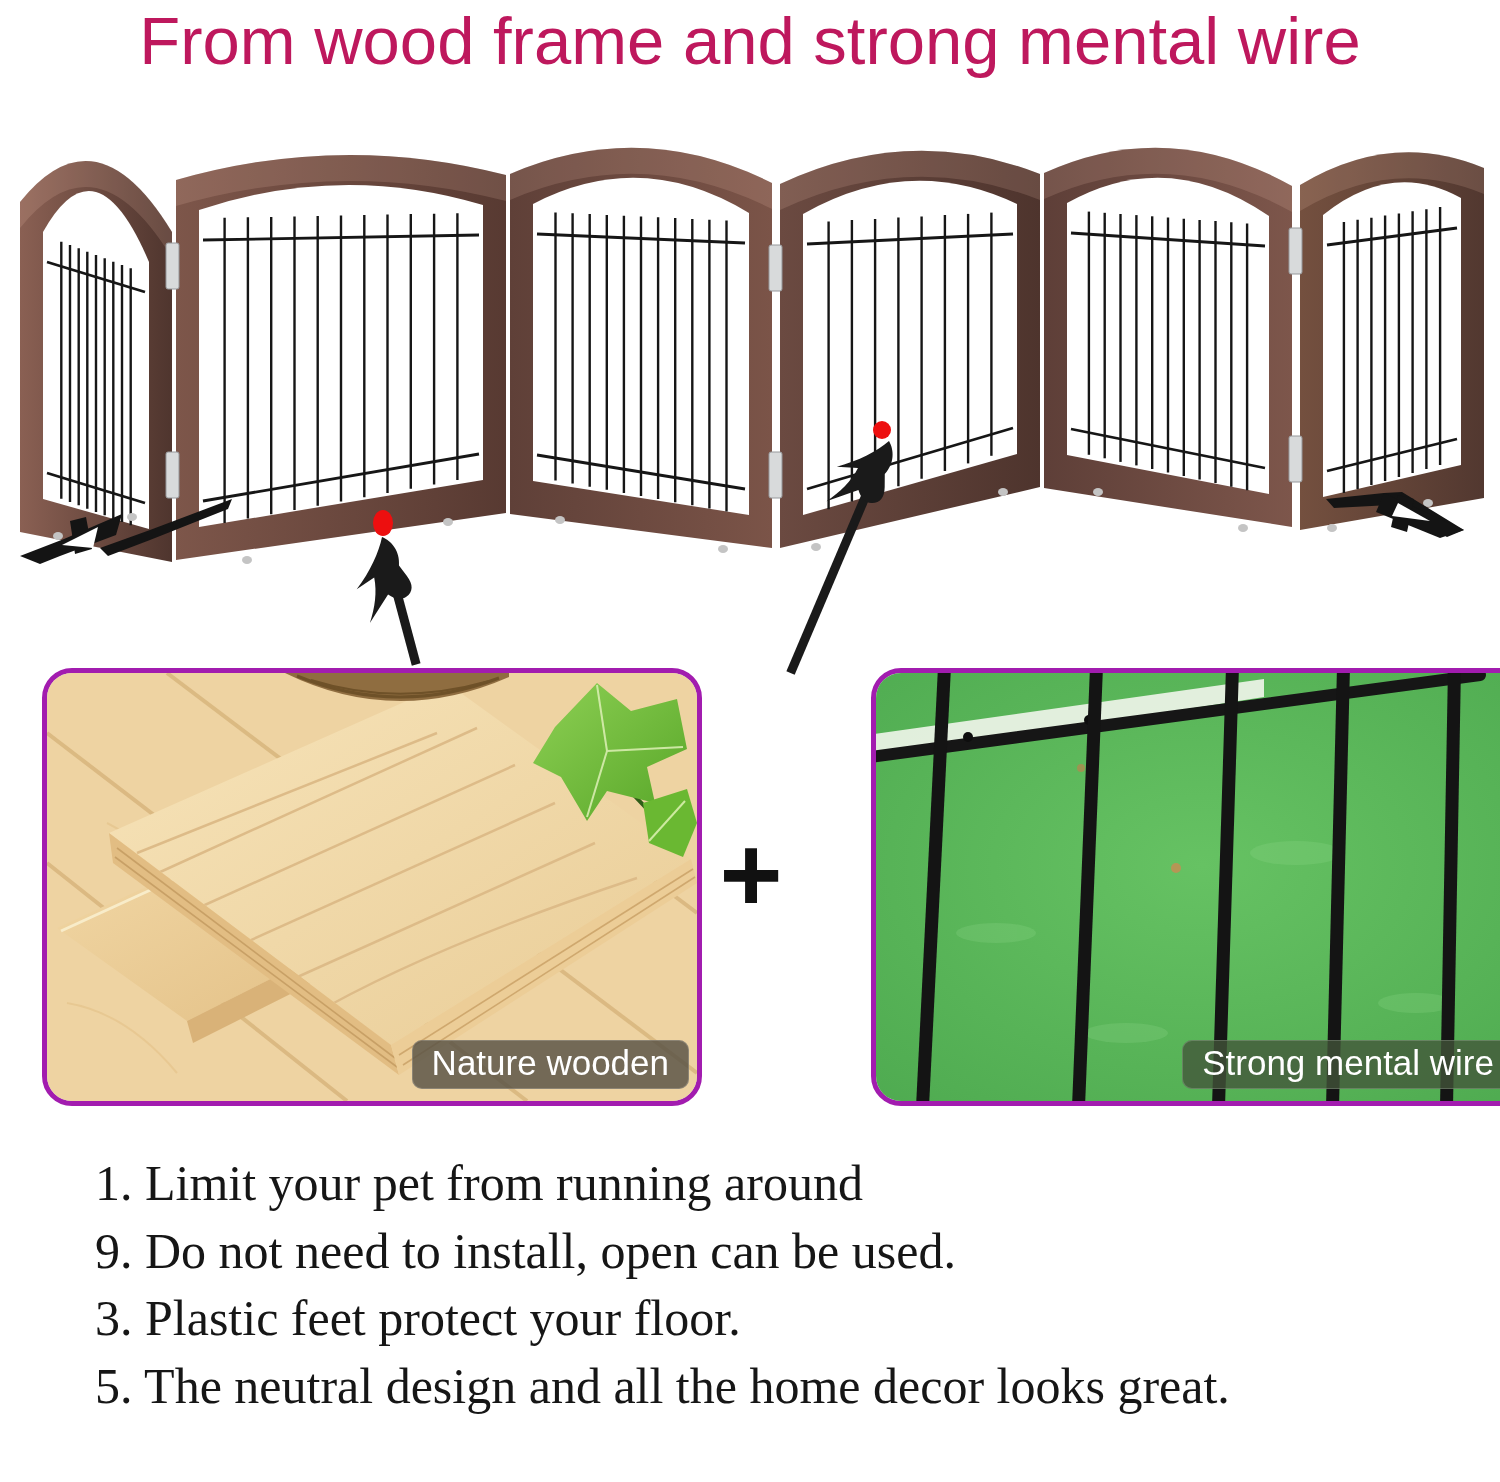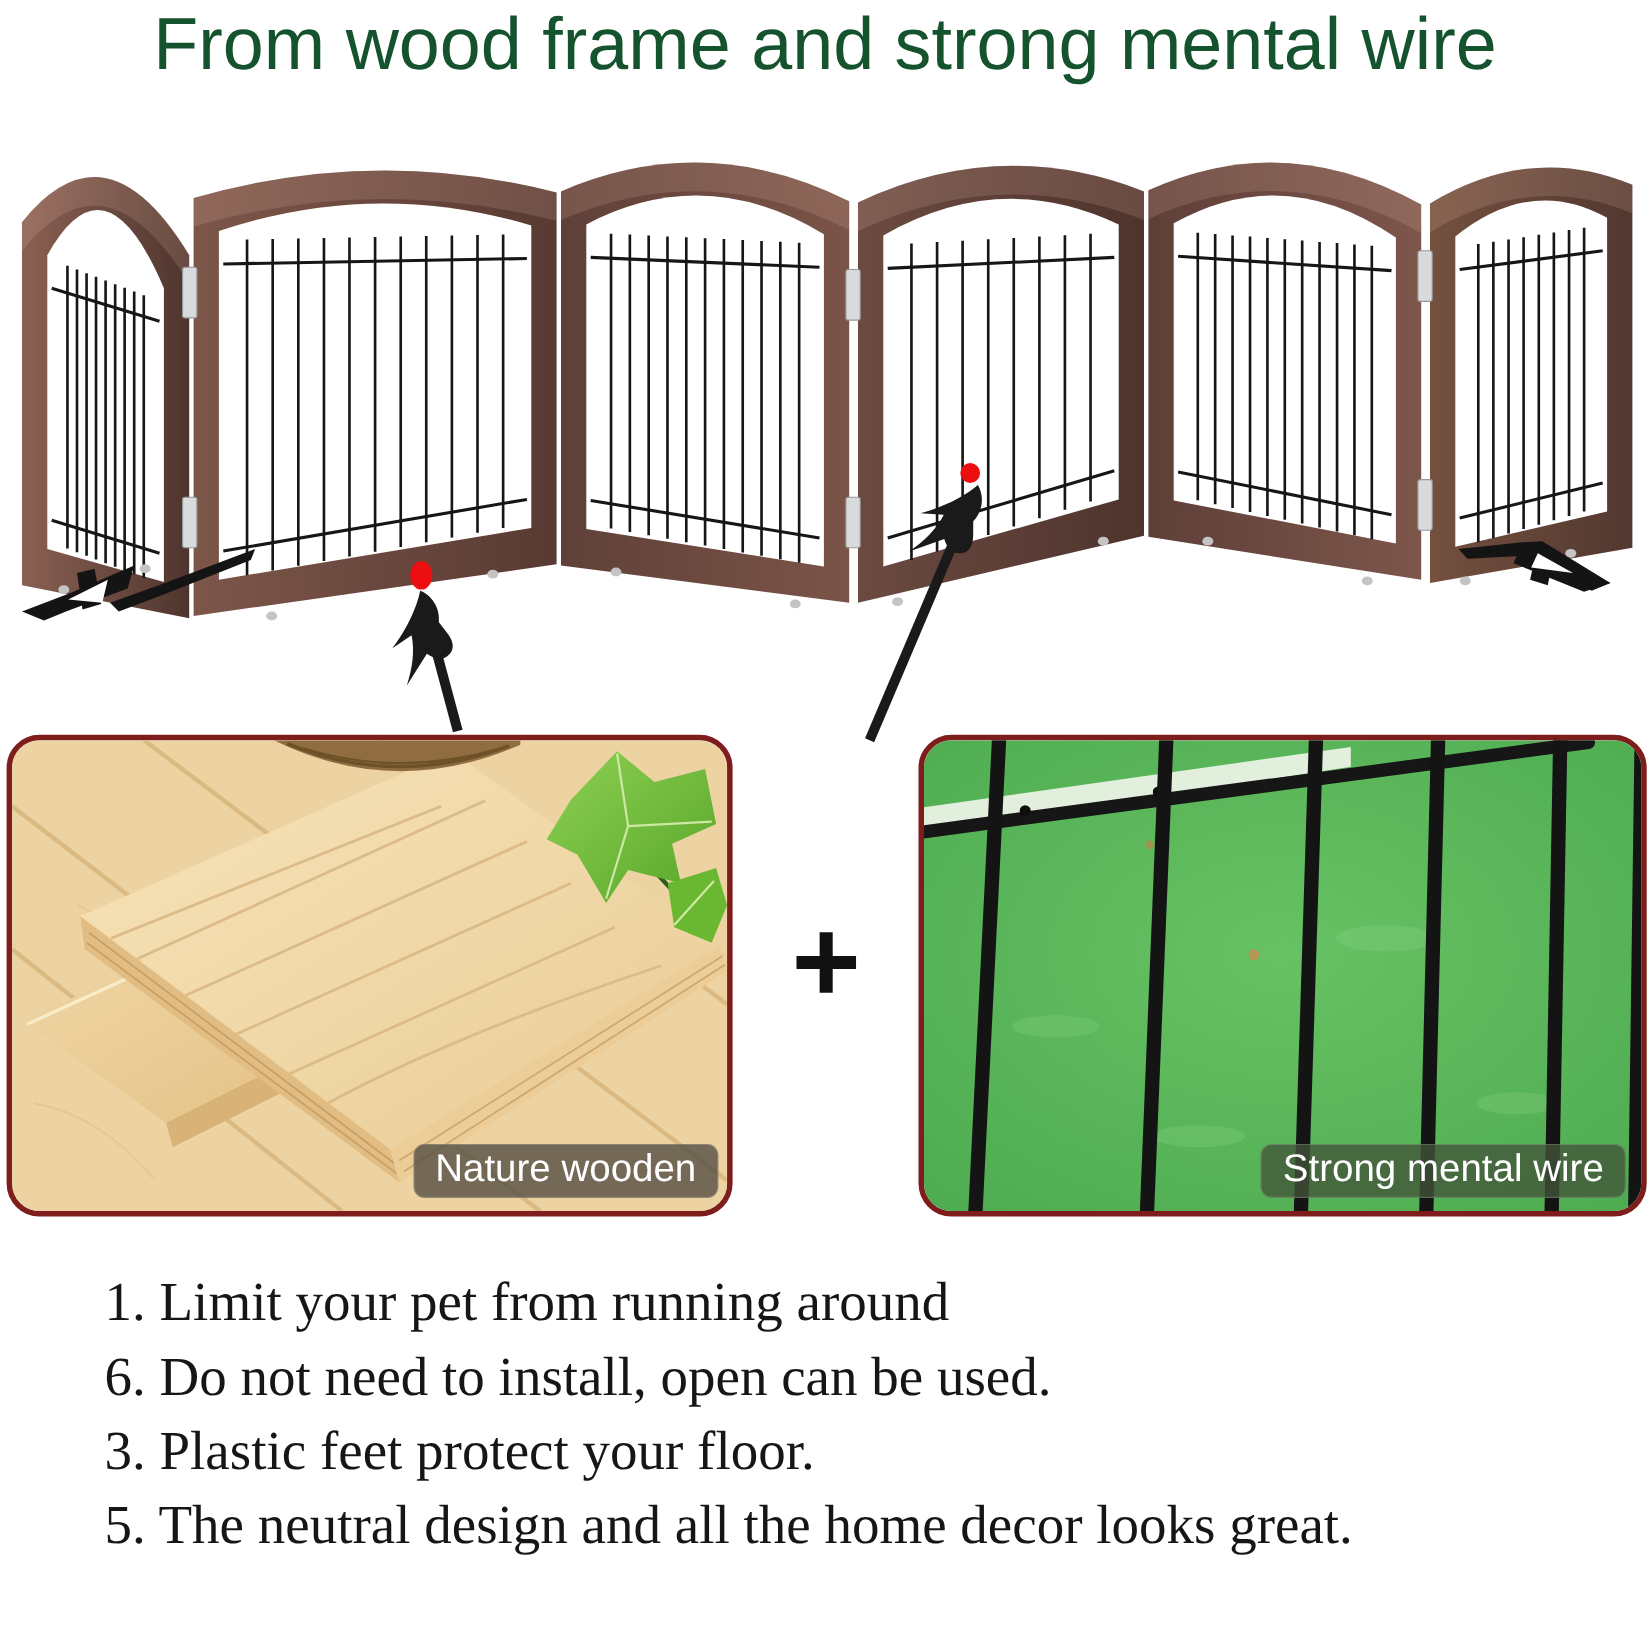--- a/index.html
+++ b/index.html
@@ -2,27 +2,27 @@
 <html style="--ink: #141414;"><head>
 <meta charset="utf-8">
 <style>
   html,body{margin:0;padding:0;background:#ffffff;}
   .canvas{
     position:relative;width:1500px;height:1482px;margin:0 auto;overflow:hidden;
     background:#ffffff;font-family:"Liberation Sans",sans-serif;color:var(--ink,#141414);
   }
   .title{
     position:absolute;top:2px;left:0;width:1500px;text-align:center;
-    font-size:67px;font-weight:400;letter-spacing:0px;color:#14532d;white-space:nowrap;
+    font-size:67px;font-weight:400;letter-spacing:0px;color:#be185d;white-space:nowrap;
   }
   
   #gate-svg{position:absolute;left:0;top:0;pointer-events:none;z-index:5;}
   .photo{
-    position:absolute;top:668px;height:428px;border:5px solid #7f1d1d;border-radius:30px;
-    overflow:hidden;background:#ddd;z-index:1;
+    position:absolute;top:668px;height:428px;border:5px solid #a21caf;border-radius:30px;
+    overflow:hidden;background:#ddd;z-index:1;margin-left:36px;
   }
   .photo-left{left:6px;width:650px;}
   .photo-right{left:835px;width:652px;}
   .photo svg{display:block;width:100%;height:100%;}
   .chip{
     position:absolute;right:8px;bottom:12px;padding:4px 20px 7px 20px;border-radius:10px;
     font-size:35px;line-height:1.1;color:#ffffff;white-space:nowrap;
     box-shadow:inset 0 0 0 1px rgba(255,255,255,0.18);
   }
   .chip-wood{background:rgba(84,79,68,0.80);}
@@ -148,21 +148,21 @@
         <polygon points="450,434 463,434 474,-6 461,-6"></polygon>
         <polygon points="564,434 577,434 585,-6 572,-6"></polygon>
         <polygon points="640,434 653,434 659,-6 646,-6"></polygon>
       </g>
     </svg>
     <div class="chip chip-wire">Strong mental wire</div>
   </div>
 
   <div class="features">
     <div class="feature">1. Limit your pet from running around</div>
-    <div class="feature">6. Do not need to install, open can be used.</div>
+    <div class="feature">9. Do not need to install, open can be used.</div>
     <div class="feature">3. Plastic feet protect your floor.</div>
     <div class="feature">5. The neutral design and all the home decor looks great.</div>
   </div>
 
   <svg id="gate-svg" width="1500" height="700" viewBox="0 0 1500 700">
       <defs>
         <linearGradient id="g0" x1="0" y1="0" x2="1" y2="0">
     <stop offset="0" stop-color="#8a6053"></stop>
           <stop offset="1" stop-color="#4f352e"></stop>
         </linearGradient>

